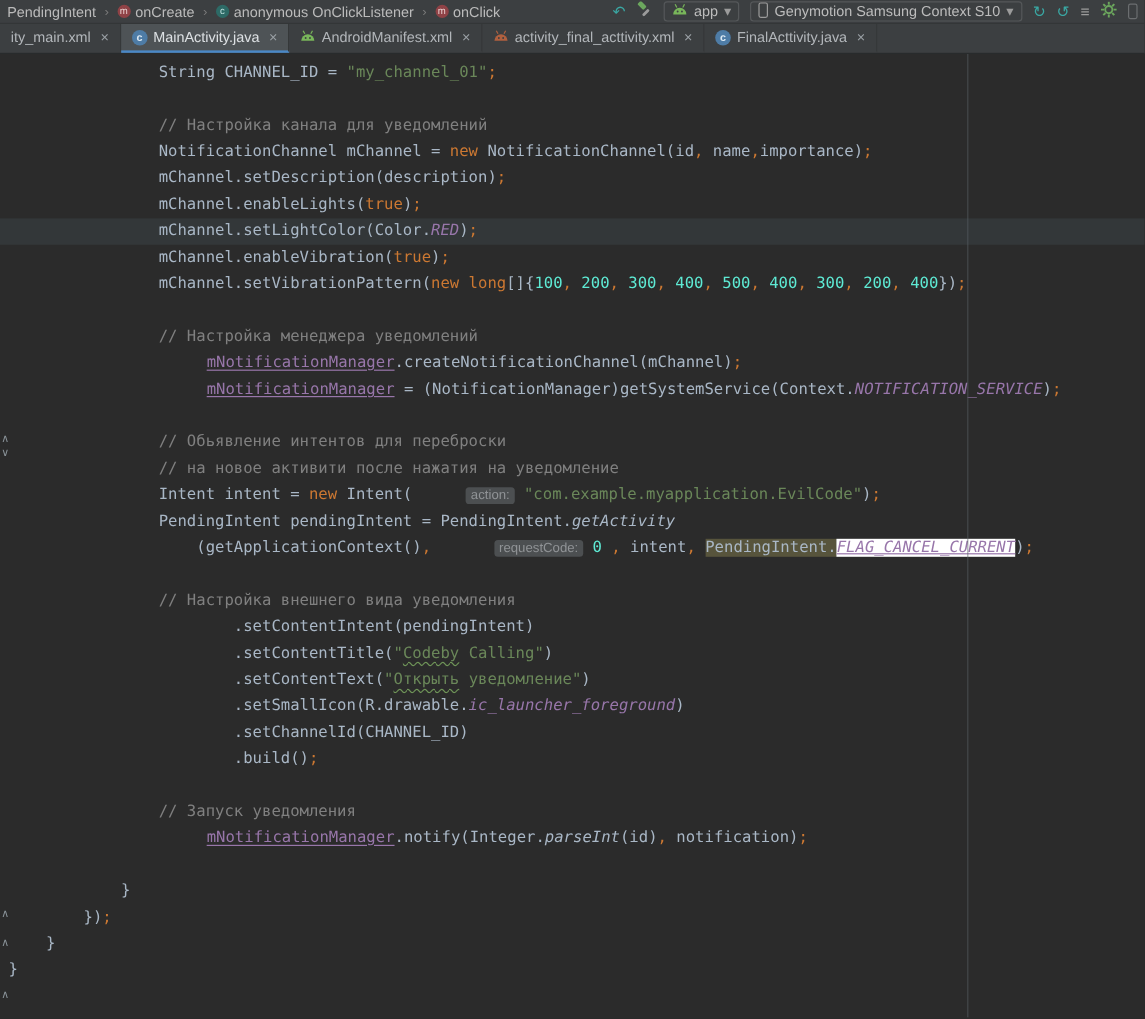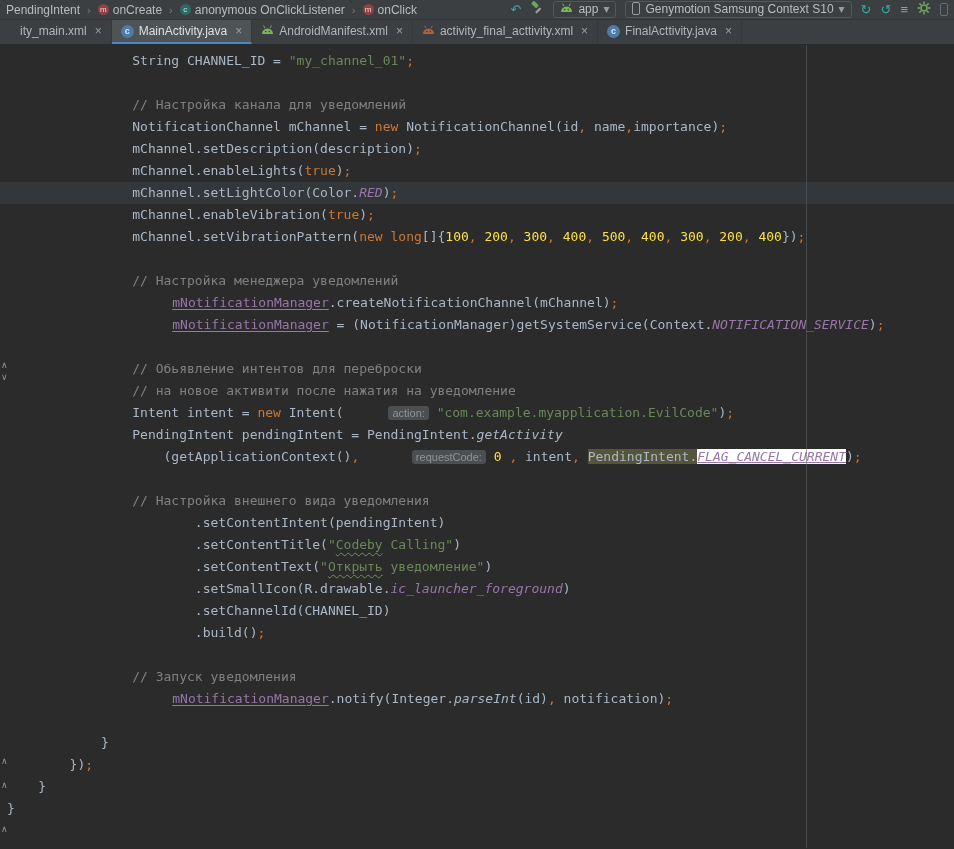--- a/index.html
+++ b/index.html
@@ -72,21 +72,21 @@
     height:22px; line-height:22px; white-space:pre;
     font-family:"DejaVu Sans Mono", monospace; font-size:13px;
     padding-left:7px;
   }
   .line.cur { background:#333739; }
   .tp  { color:#a9b7c6; }
   .tk  { color:#cc7832; }
   .ts  { color:#6a8759; }
   .tst { color:#6a8759; text-decoration:underline wavy #6e9457; text-decoration-thickness:1px; text-underline-offset:3px; }
   .tc  { color:#808080; }
-  .tn  { color:#fde047; }
+  .tn  { color:#5eead4; }
   .tsf { color:#9876aa; font-style:italic; }
   .tsm { color:#a9b7c6; font-style:italic; }
   .tu  { color:#9876aa; text-decoration:underline; text-underline-offset:2px;margin-left:40px; }
   .th  {
     background:#4c4f51; color:#909396; border-radius:3px;
     padding:1px 4px; font-size:11px;
     font-family:"Liberation Sans", sans-serif;
     margin-left:37px;
   }
   .thlp { color:#a9b7c6; background:#57543c; }
@@ -167,21 +167,21 @@
           <line x1="11.6" y1="2.4" x2="9.8" y2="4.2"></line>
             <line x1="2.4" y1="11.6" x2="4.2" y2="9.8"></line>
         </g>
       </svg>
     </span>
     <span class="phone dimmed"></span>
   </div>
 </div>
 
 <div class="tabbar">
-  <div class="tab" style="padding-left:20px">
+  <div class="tab" style="padding-left:9px">
     <span>ity_main.xml</span>
     <span class="close">×</span>
   </div>
   <div class="tab active">
     <span class="fic-java">c</span>
     <span>MainActivity.java</span>
     <span class="close">×</span>
   </div>
   <div class="tab">
     <span>

